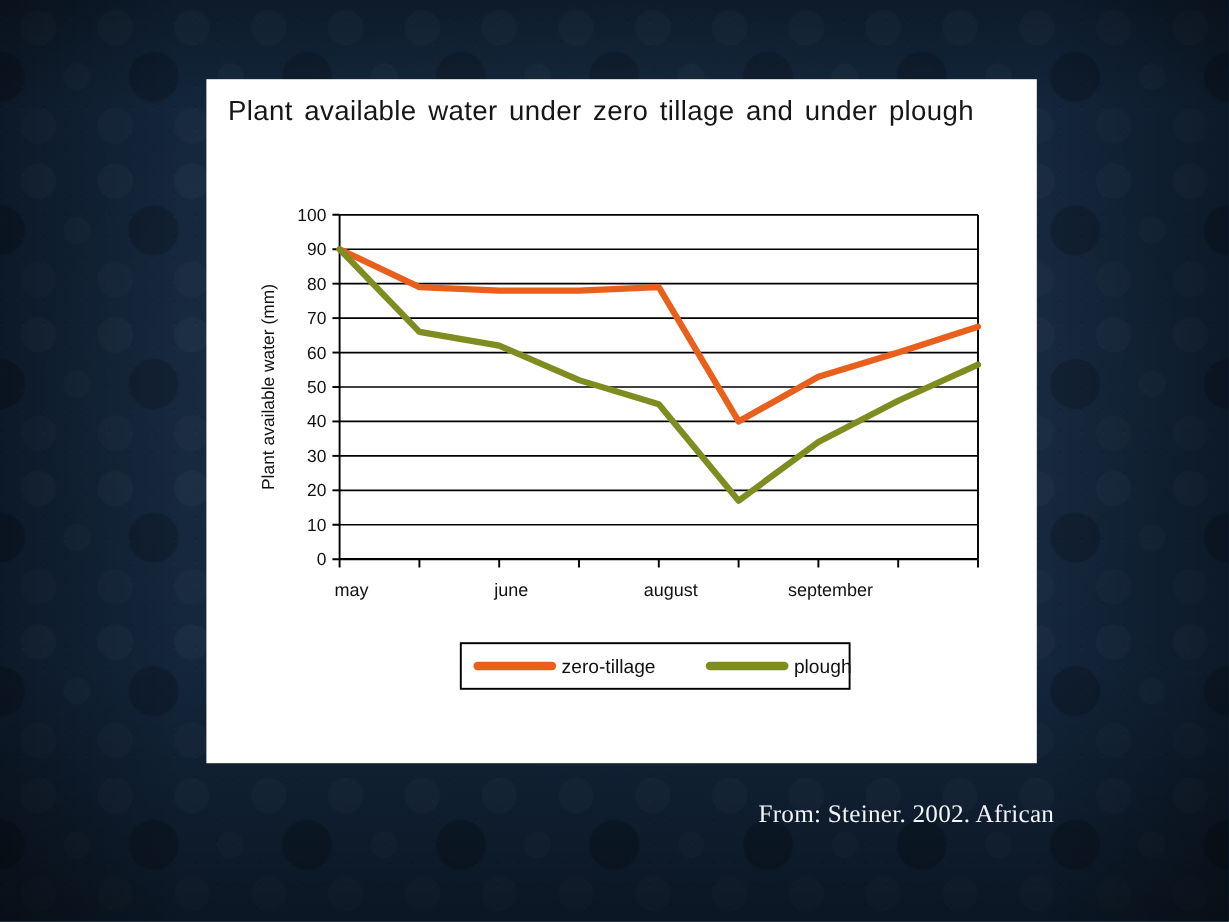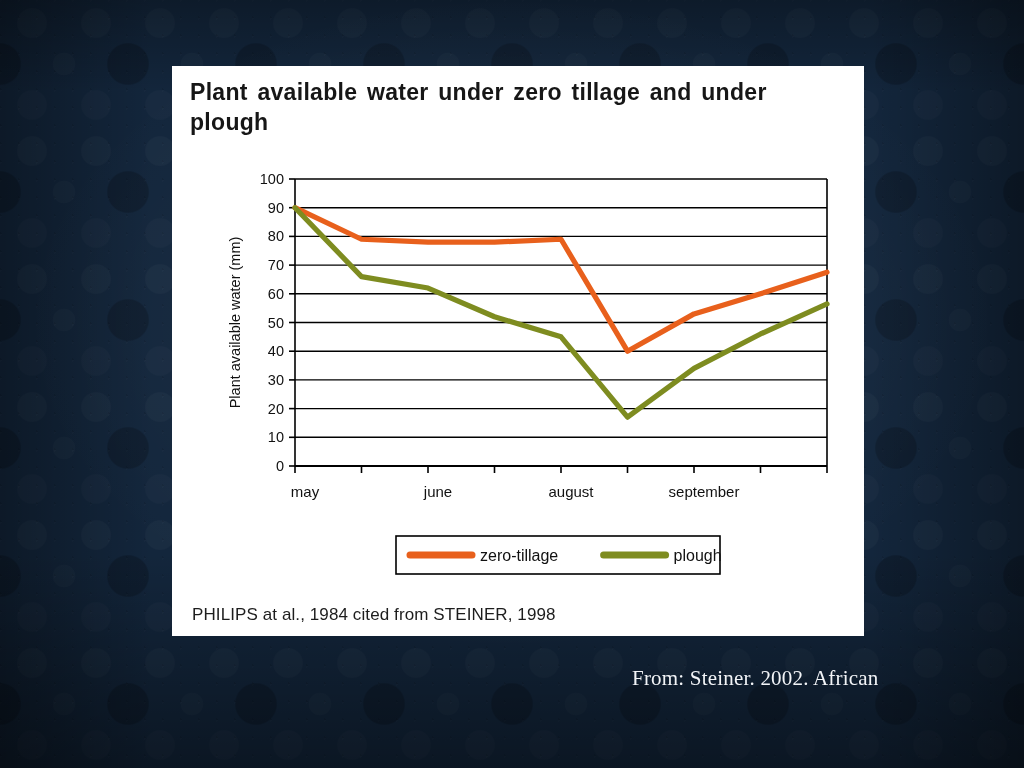--- a/index.html
+++ b/index.html
@@ -60,31 +60,31 @@
     background: #ffffff;
     box-sizing: border-box;
   }
 
   #figure-title {
     position: absolute;
     left: 18px;
     top: 11px;
     width: 650px;
     font-size: 23px;
-    font-weight: bold;
+    font-weight: normal;
     line-height: 1.32;
     color: #161616;
     letter-spacing: 0.3px;
     word-spacing: 3px;
   }
 
   
   #chart-area {
     position: absolute;
-    left: 12px;
+    left: 0;
     top: 0;
     width: 692px;
     height: 570px;
     text-decoration: underline;
   }
   #chart-svg { display: block; }
 
   #figure-caption {
     position: absolute;
     left: 20px;
@@ -178,19 +178,18 @@
             <polyline points="111.00,141.70 177.50,210.58 244.00,222.06 310.50,250.76 377.00,270.85 443.50,351.21 510.00,302.42 576.50,267.98 643.00,237.85" fill="none" stroke="#7e8c20" stroke-width="5.2" stroke-linejoin="round" stroke-linecap="round"></polyline>
             <rect x="212" y="470" width="324" height="38" fill="#ffffff" stroke="#000000" stroke-width="1.6"></rect>
             <line x1="226" y1="489" x2="288" y2="489" stroke="#e8601c" stroke-width="7" stroke-linecap="round"></line>
             <text x="296" y="495" font-family="&quot;Liberation Sans&quot;, sans-serif" font-size="16" fill="#111">zero-tillage</text>
             <line x1="419.6" y1="489" x2="481.6" y2="489" stroke="#7e8c20" stroke-width="7" stroke-linecap="round"></line>
             <text x="489.6" y="495" font-family="&quot;Liberation Sans&quot;, sans-serif" font-size="16" fill="#111">plough</text>
           </g>
       </svg>
     </div>
 
-    <div id="figure-caption">PHILIPS at al., 1984 cited from STEINER, 1998</div>
   </div>
 
   <div id="attribution">
     <div class="attr-line">From: Steiner. 2002. African</div>
   </div>
 </div>
 
 </body></html>

